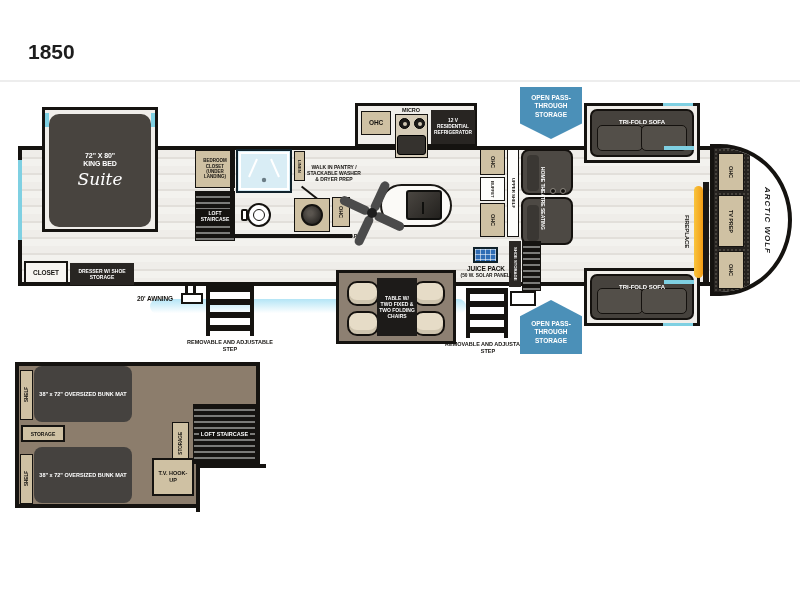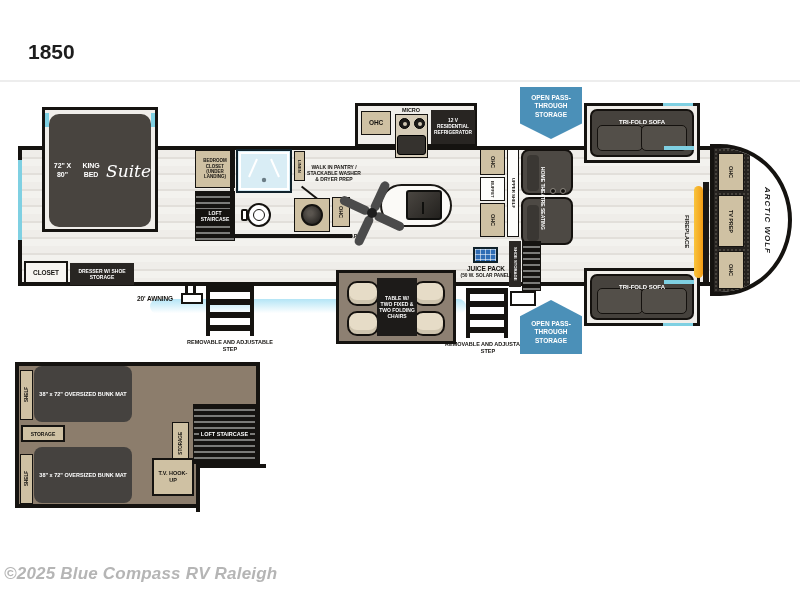--- a/index.html
+++ b/index.html
@@ -58,21 +58,21 @@
       <span class="vert lbl" style="font-size:5.5px;">OHC</span>
     </div>
     <div class="cbox" style="left:42px;top:14px;width:22px;height:116px;">
       <span class="vert" style="font-size:8px;font-weight:bold;font-style:italic;letter-spacing:1px;color:#1a1a1a;">ARCTIC WOLF</span>
     </div>
   </div>
 
   <div class="slide" style="left:42px;top:107px;width:116px;height:125px;z-index:3;">
     <div class="abs cyan" style="left:0px;top:3px;width:4px;height:14px;"></div>
     <div class="abs cyan" style="right:0px;top:3px;width:4px;height:14px;"></div>
-    <div class="cbox" style="left:4px;top:4px;width:102px;height:113px;background:#48443f;border-radius:10px;flex-direction:row;color:#fff;">
+    <div class="cbox" style="left:4px;top:4px;width:102px;height:113px;background:#48443f;border-radius:10px;flex-direction:column;color:#fff;">
       <span class="lbl" style="font-size:7px;">72" X 80"</span>
       <span class="lbl" style="font-size:7px;">KING BED</span>
       <span style="font-size:17px;font-style:italic;font-family:'DejaVu Serif',serif;margin-top:1px;">Suite</span>
     </div>
   </div>
 
   <div class="slide" style="left:355px;top:103px;width:122px;height:44px;z-index:3;overflow:visible;">
     <div class="cbox tanbox" style="left:3px;top:5px;width:30px;height:24px;">
       <span class="lbl" style="font-size:6.5px;">OHC</span>
     </div>
@@ -279,15 +279,14 @@
   <div class="abs" style="left:196px;top:464px;width:70px;height:48px;background:#fff;border-left:4px solid #151310;border-top:4px solid #151310;z-index:3;"></div>
 
   <div class="cbox stairs" style="left:193px;top:404px;width:63px;height:60px;border:1px solid #151310;z-index:4;">
     <span class="tinytxt" style="font-size:5.5px;color:#fff;background:#151310;padding:1px 2px;">LOFT STAIRCASE</span>
   </div>
 
   <div class="cbox tanbox" style="left:152px;top:458px;width:42px;height:38px;border:2px solid #151310;z-index:4;padding:2px;">
     <span class="tinytxt" style="font-size:5.5px;">T.V. HOOK-UP</span>
   </div>
 
-  <div class="abs" style="left:4px;top:564px;font-size:17px;font-weight:bold;font-style:italic;color:#b5b5b5;letter-spacing:0.2px;">©2025 Blue Compass RV Raleigh</div>
 
 </div>
 
 </body></html>

